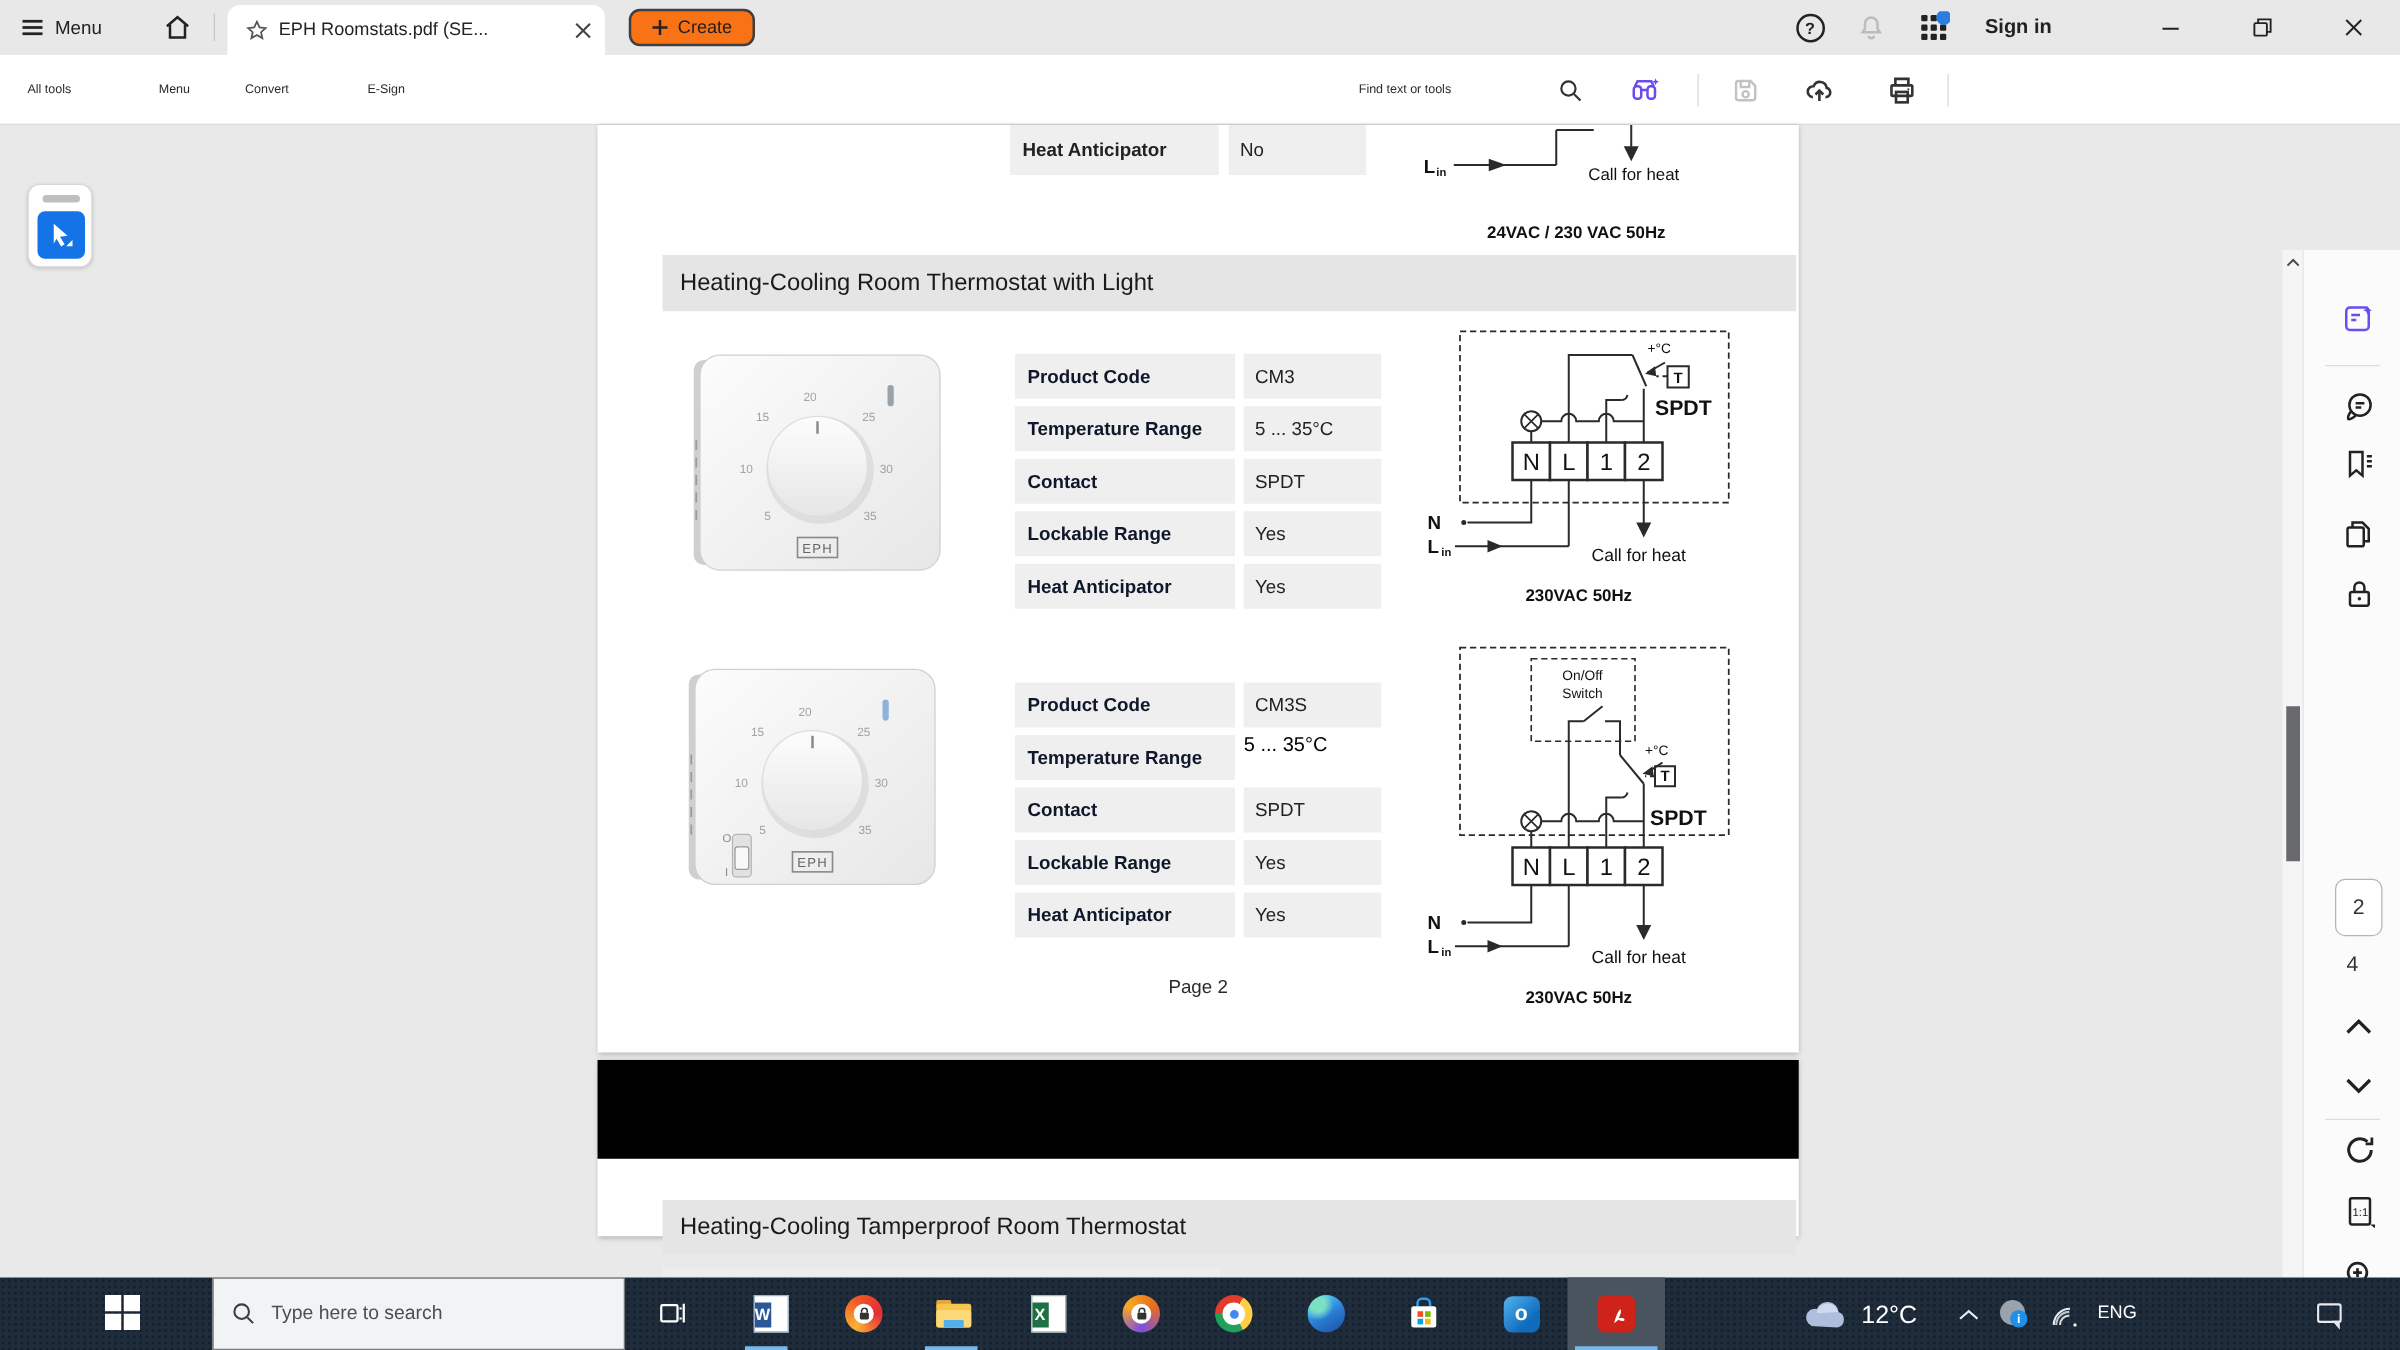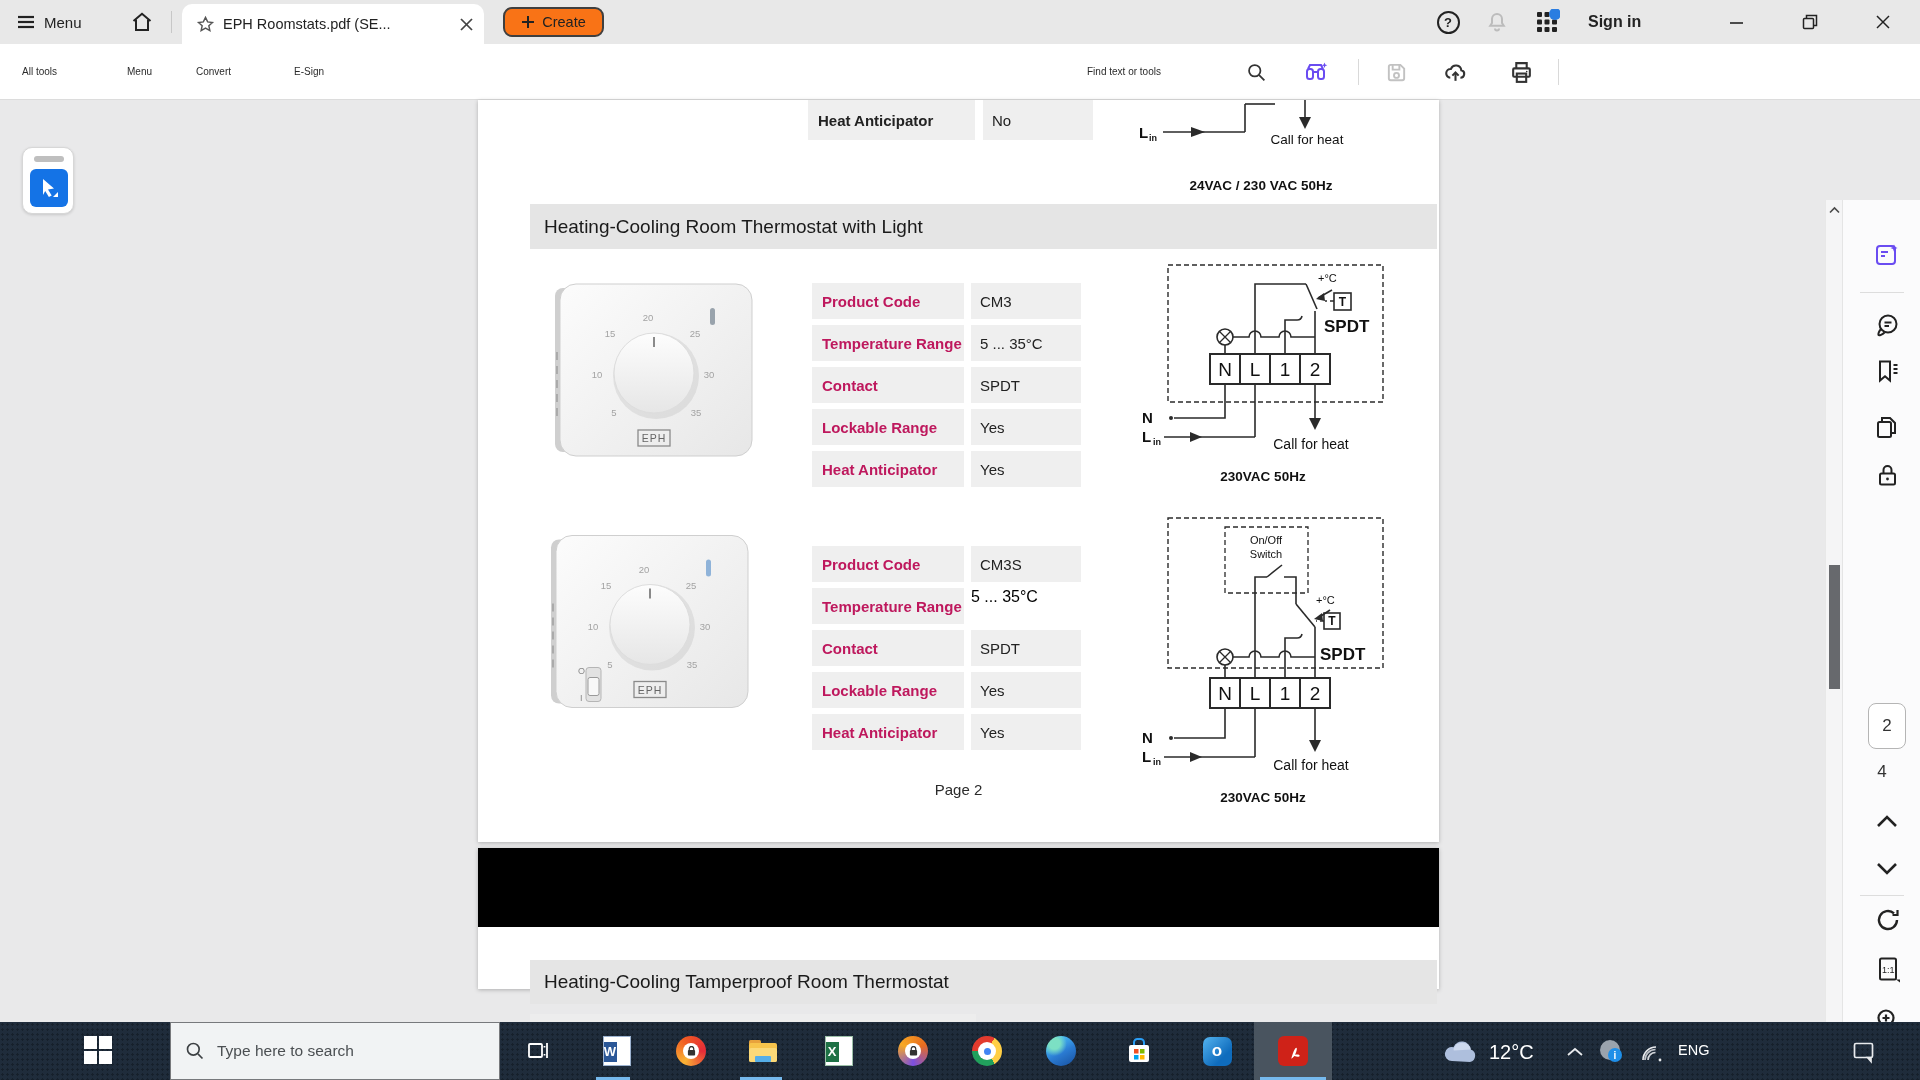--- a/index.html
+++ b/index.html
@@ -28,21 +28,21 @@
   .tool-card .pill { position:absolute; left:11px; top:8px; width:30px; height:6px; border-radius:3px; background:#bfbfbf; }
   .tool-card .tile { position:absolute; left:7px; top:21px; width:38px; height:38px; border-radius:6px; background:#1473e6; display:flex; align-items:center; justify-content:center; }
 
   .page { position:absolute; left:478px; width:961px; background:#fff; box-shadow:0 1px 4px rgba(0,0,0,.25); }
   .band { position:absolute; left:52px; width:907px; height:45px; background:#e5e5e5; display:flex; align-items:center; padding-left:14px; font-size:19px; color:#1a1a1a; }
   .cell { position:absolute; background:#efefef; display:flex; align-items:center; font-size:15px; color:#222; }
   .cell.lbl { font-weight:bold; padding-left:10px; }
   .cell.val { padding-left:9px; }
   .spec-table { position:absolute; }
   .spec-row { display:flex; gap:7px; margin-bottom:6px; }
-  .spec-label { width:152px; height:36px; background:#efefef; font-weight:bold; font-size:15px; color:#be185d; display:flex; align-items:center; padding-left:10px; }
+  .spec-label { width:176px; height:36px; background:#efefef; font-weight:bold; font-size:15px; color:#0f172a; display:flex; align-items:center; padding-left:10px; }
   .spec-value { width:110px; height:36px; background:#efefef; font-size:15px; color:#222; display:flex; align-items:center; padding-left:9px; }
   .page-footer { position:absolute; left:0; width:100%; text-align:center; font-size:15px; color:#2b2b2b; }
   .redaction { position:absolute; left:0; top:0; width:100%; height:79px; background:#000; }
 
   
   .scrollbar { position:absolute; left:1825px; top:100px; width:17px; height:922px; background:#f5f5f6; border-left:1px solid #e8e8e8; }
   .sb-thumb { position:absolute; left:3px; top:365px; width:11px; height:124px; background:#67696d; }
   .rightbar { position:absolute; left:1842px; top:100px; width:78px; height:922px; background:#fbfbfc; border-left:1px solid #e5e5e5; }
   .rb-icon { position:absolute; left:31px; width:26px; height:26px; }
   .rb-div { position:absolute; left:17px; width:44px; height:1px; background:#ddd; }

